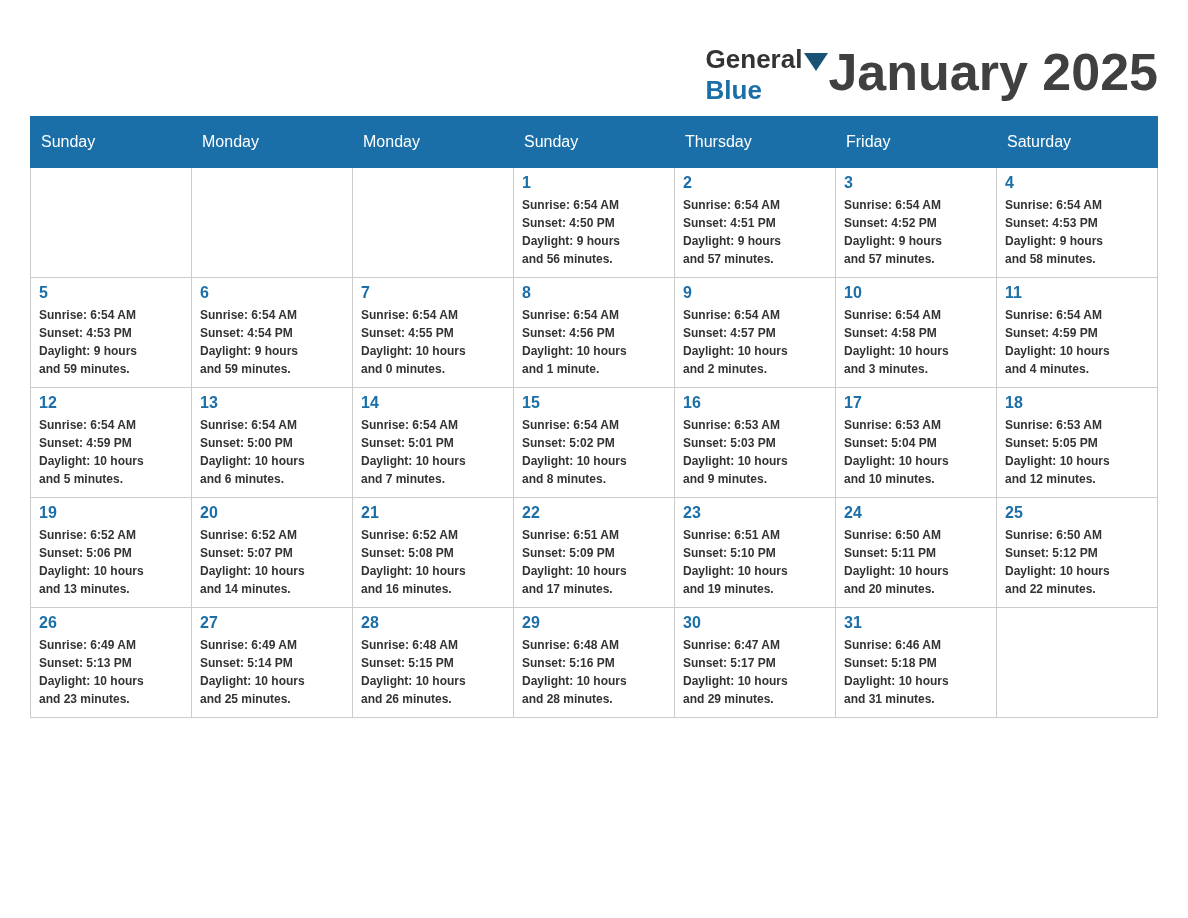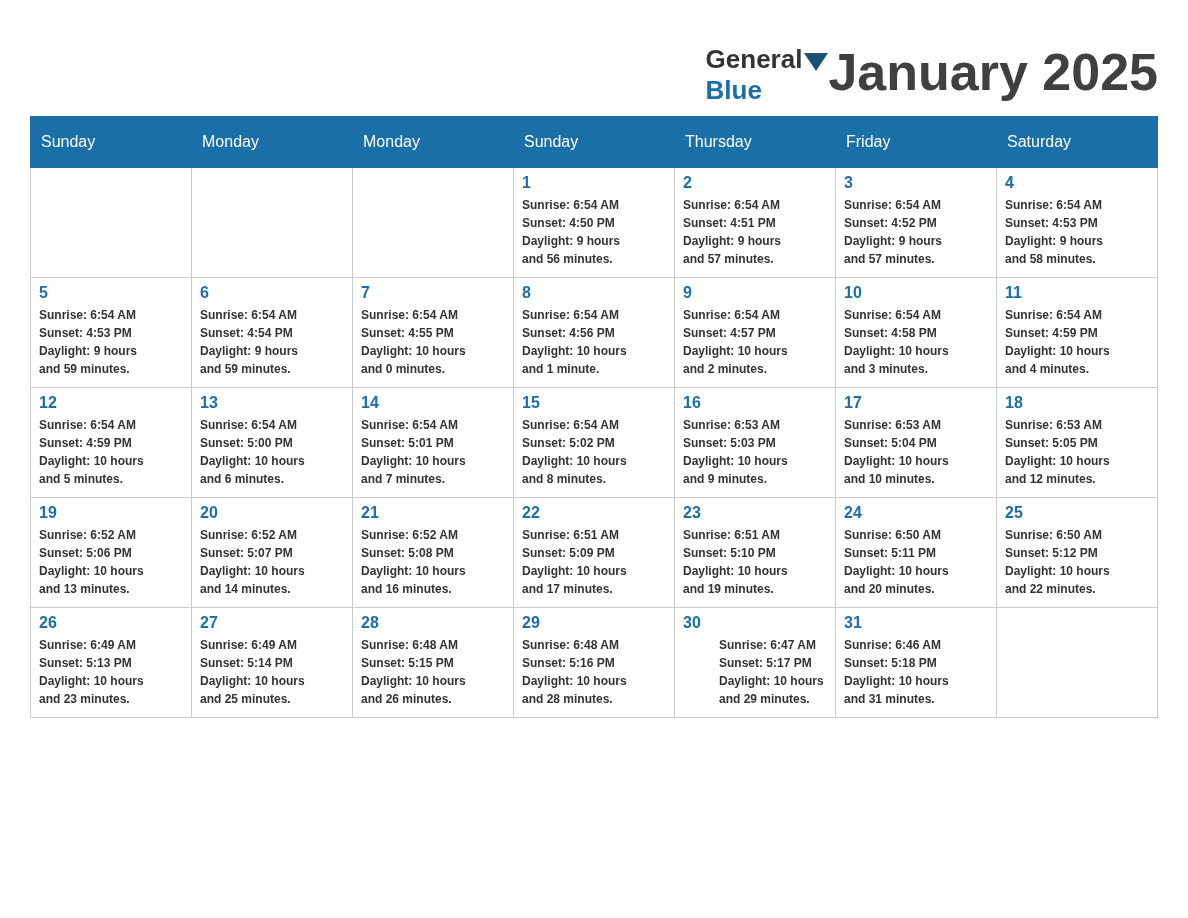--- a/index.html
+++ b/index.html
@@ -339,21 +339,21 @@
         </td>
         <td>
           <div class="day-number">29</div>
           <div class="day-info" style="white-space: pre-line;">Sunrise: 6:48 AM
 Sunset: 5:16 PM
 Daylight: 10 hours
 and 28 minutes.</div>
         </td>
         <td>
           <div class="day-number">30</div>
-          <div class="day-info" style="white-space: pre-line; margin-left: 36px;">Sunrise: 6:47 AM
+          <div class="day-info" style="white-space: pre-line;">Sunrise: 6:47 AM
 Sunset: 5:17 PM
 Daylight: 10 hours
 and 29 minutes.</div>
         </td>
         <td>
           <div class="day-number">31</div>
           <div class="day-info" style="white-space: pre-line;">Sunrise: 6:46 AM
 Sunset: 5:18 PM
 Daylight: 10 hours
 and 31 minutes.</div>

